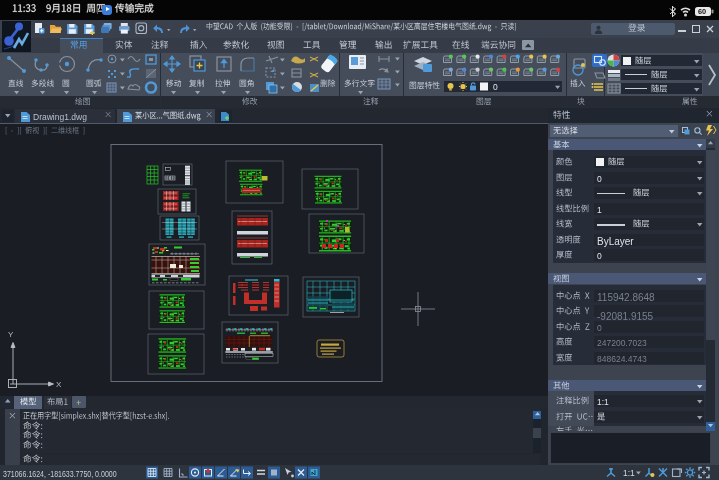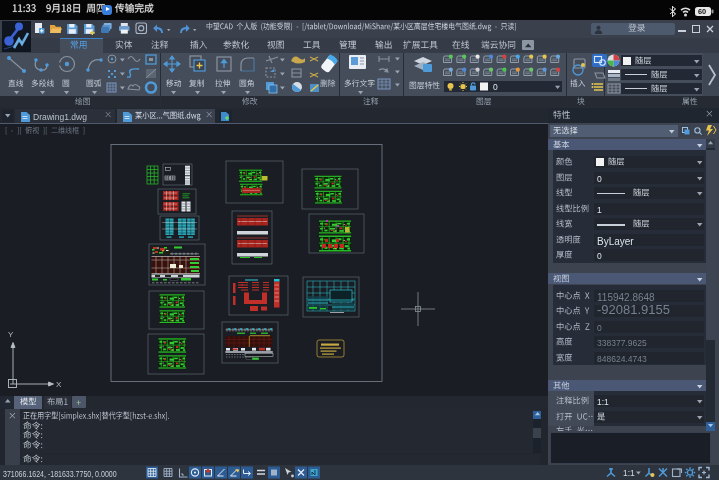--- a/index.html
+++ b/index.html
@@ -1522,39 +1522,39 @@
   <div class="abs txt" style="left:597px;top:291.5px;font-size:10px;color:#78818f;">115942.8648</div>
   <svg class="abs" style="left:556px;top:307px;overflow:visible;" width="33.2" height="10.6">
       <g transform="translate(0,6.63) scale(0.008245,-0.008500)" fill="#b9c1cf">
         <path transform="translate(0,0)" d="M458 840V661H96V186H171V248H458V-79H537V248H825V191H902V661H537V840ZM171 322V588H458V322ZM825 322H537V588H825Z"></path>
         <path transform="translate(1000,0)" d="M295 561V65C295 -34 327 -62 435 -62C458 -62 612 -62 637 -62C750 -62 773 -6 784 184C763 190 731 204 712 218C705 45 696 9 634 9C599 9 468 9 441 9C384 9 373 18 373 65V561ZM135 486C120 367 87 210 44 108L120 76C161 184 192 353 207 472ZM761 485C817 367 872 208 892 105L966 135C945 238 889 392 831 512ZM342 756C437 689 555 590 611 527L665 584C607 647 487 741 393 805Z"></path>
         <path transform="translate(2000,0)" d="M237 465H760V286H237ZM340 128C353 63 361 -21 361 -71L437 -61C436 -13 426 70 411 134ZM547 127C576 65 606 -19 617 -69L690 -50C678 0 646 81 615 142ZM751 135C801 72 857 -17 880 -72L951 -42C926 13 868 98 818 161ZM177 155C146 81 95 0 42 -46L110 -79C165 -26 216 58 248 136ZM166 536V216H835V536H530V663H910V734H530V840H455V536Z"></path>
         <path transform="translate(3500,0)" d="M219 0H311V284L532 733H436L342 526C319 472 294 420 268 365H264C238 420 216 472 192 526L97 733H-1L219 284Z"></path>
       </g>
     </svg>
   <div class="abs" style="left:594px;top:305px;width:110px;height:12px;background:#20252e;"></div>
-  <div class="abs txt" style="left:597px;top:302px;font-size:13px;color:#78818f;">-92081.9155</div>
+  <div class="abs txt" style="left:597px;top:311px;font-size:10px;color:#78818f;">-92081.9155</div>
   <svg class="abs" style="left:556px;top:322.5px;overflow:visible;" width="33.8" height="10.6">
       <g transform="translate(0,6.63) scale(0.008245,-0.008500)" fill="#b9c1cf">
         <path transform="translate(0,0)" d="M458 840V661H96V186H171V248H458V-79H537V248H825V191H902V661H537V840ZM171 322V588H458V322ZM825 322H537V588H825Z"></path>
         <path transform="translate(1000,0)" d="M295 561V65C295 -34 327 -62 435 -62C458 -62 612 -62 637 -62C750 -62 773 -6 784 184C763 190 731 204 712 218C705 45 696 9 634 9C599 9 468 9 441 9C384 9 373 18 373 65V561ZM135 486C120 367 87 210 44 108L120 76C161 184 192 353 207 472ZM761 485C817 367 872 208 892 105L966 135C945 238 889 392 831 512ZM342 756C437 689 555 590 611 527L665 584C607 647 487 741 393 805Z"></path>
         <path transform="translate(2000,0)" d="M237 465H760V286H237ZM340 128C353 63 361 -21 361 -71L437 -61C436 -13 426 70 411 134ZM547 127C576 65 606 -19 617 -69L690 -50C678 0 646 81 615 142ZM751 135C801 72 857 -17 880 -72L951 -42C926 13 868 98 818 161ZM177 155C146 81 95 0 42 -46L110 -79C165 -26 216 58 248 136ZM166 536V216H835V536H530V663H910V734H530V840H455V536Z"></path>
         <path transform="translate(3500,0)" d="M50 0H556V79H164L551 678V733H85V655H437L50 56Z"></path>
       </g>
     </svg>
   <div class="abs" style="left:594px;top:320.5px;width:110px;height:12px;background:#20252e;"></div>
   <div class="abs txt" style="left:597px;top:322.5px;font-size:8.5px;color:#78818f;">0</div>
   <svg class="abs" style="left:556px;top:338px;overflow:visible;" width="16.5" height="10.6">
       <g transform="translate(0,6.63) scale(0.008245,-0.008500)" fill="#b9c1cf">
         <path transform="translate(0,0)" d="M286 559H719V468H286ZM211 614V413H797V614ZM441 826 470 736H59V670H937V736H553C542 768 527 810 513 843ZM96 357V-79H168V294H830V-1C830 -12 825 -16 813 -16C801 -16 754 -17 711 -15C720 -31 731 -54 735 -72C799 -72 842 -72 869 -63C896 -53 905 -37 905 0V357ZM281 235V-21H352V29H706V235ZM352 179H638V85H352Z"></path>
         <path transform="translate(1000,0)" d="M386 644V557H225V495H386V329H775V495H937V557H775V644H701V557H458V644ZM701 495V389H458V495ZM757 203C713 151 651 110 579 78C508 111 450 153 408 203ZM239 265V203H369L335 189C376 133 431 86 497 47C403 17 298 -1 192 -10C203 -27 217 -56 222 -74C347 -60 469 -35 576 7C675 -37 792 -65 918 -80C927 -61 946 -31 962 -15C852 -5 749 15 660 46C748 93 821 157 867 243L820 268L807 265ZM473 827C487 801 502 769 513 741H126V468C126 319 119 105 37 -46C56 -52 89 -68 104 -80C188 78 201 309 201 469V670H948V741H598C586 773 566 813 548 845Z"></path>
       </g>
     </svg>
   <div class="abs" style="left:594px;top:336px;width:110px;height:12px;background:#20252e;"></div>
-  <div class="abs txt" style="left:597px;top:338px;font-size:8.5px;color:#78818f;">338377.9625</div>
+  <div class="abs txt" style="left:597px;top:338px;font-size:8.5px;color:#78818f;">247200.7023</div>
   <svg class="abs" style="left:556px;top:353.5px;overflow:visible;" width="16.5" height="10.6">
       <g transform="translate(0,6.63) scale(0.008245,-0.008500)" fill="#b9c1cf">
         <path transform="translate(0,0)" d="M523 190V29C523 -47 550 -68 652 -68C674 -68 814 -68 837 -68C929 -68 952 -32 961 120C941 125 910 136 893 149C888 17 881 -1 832 -1C800 -1 682 -1 658 -1C607 -1 598 3 598 30V190ZM441 316V237C441 156 413 45 42 -32C60 -48 83 -77 92 -95C477 -5 521 130 521 235V316ZM201 417V101H276V352H719V107H797V417ZM432 828C445 804 458 776 470 751H76V568H146V686H853V568H926V751H561C549 781 528 821 510 850ZM597 650V585H404V651H327V585H174V524H327V452H404V524H597V451H672V524H828V585H672V650Z"></path>
         <path transform="translate(1000,0)" d="M386 644V557H225V495H386V329H775V495H937V557H775V644H701V557H458V644ZM701 495V389H458V495ZM757 203C713 151 651 110 579 78C508 111 450 153 408 203ZM239 265V203H369L335 189C376 133 431 86 497 47C403 17 298 -1 192 -10C203 -27 217 -56 222 -74C347 -60 469 -35 576 7C675 -37 792 -65 918 -80C927 -61 946 -31 962 -15C852 -5 749 15 660 46C748 93 821 157 867 243L820 268L807 265ZM473 827C487 801 502 769 513 741H126V468C126 319 119 105 37 -46C56 -52 89 -68 104 -80C188 78 201 309 201 469V670H948V741H598C586 773 566 813 548 845Z"></path>
       </g>
     </svg>
   <div class="abs" style="left:594px;top:351.5px;width:110px;height:12px;background:#20252e;"></div>
   <div class="abs txt" style="left:597px;top:353.5px;font-size:8.5px;color:#78818f;">848624.4743</div>
 
   <div class="abs" style="left:548px;top:380px;width:158px;height:11px;background:#4a5876;"></div>

